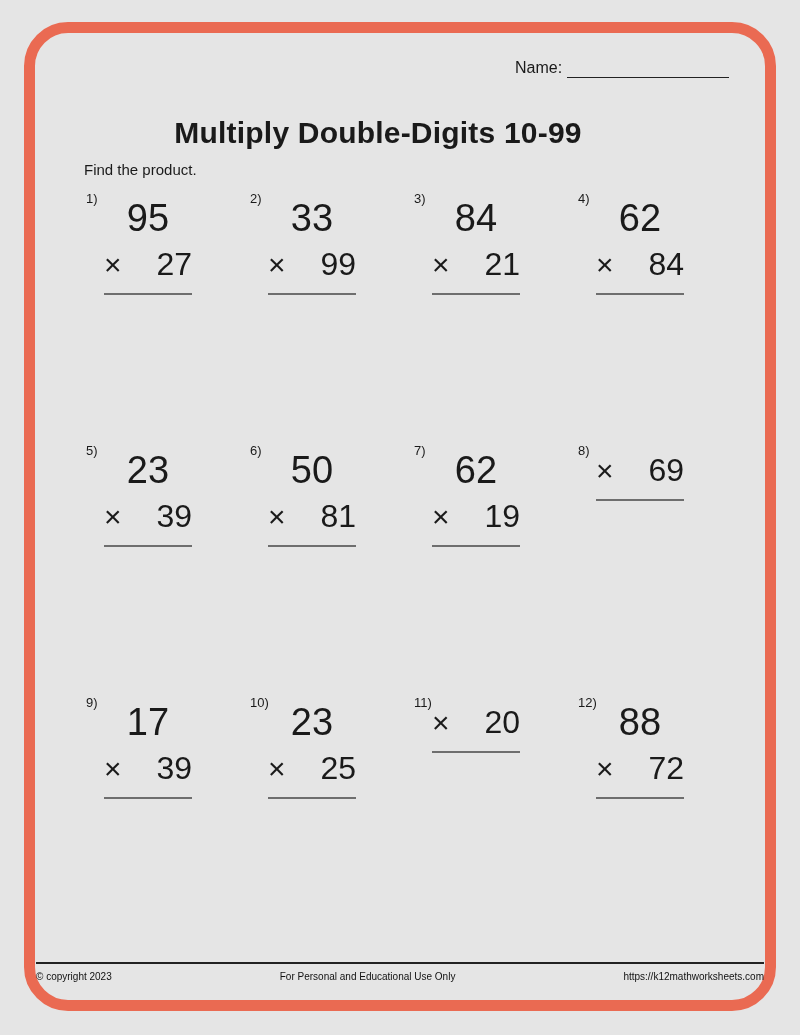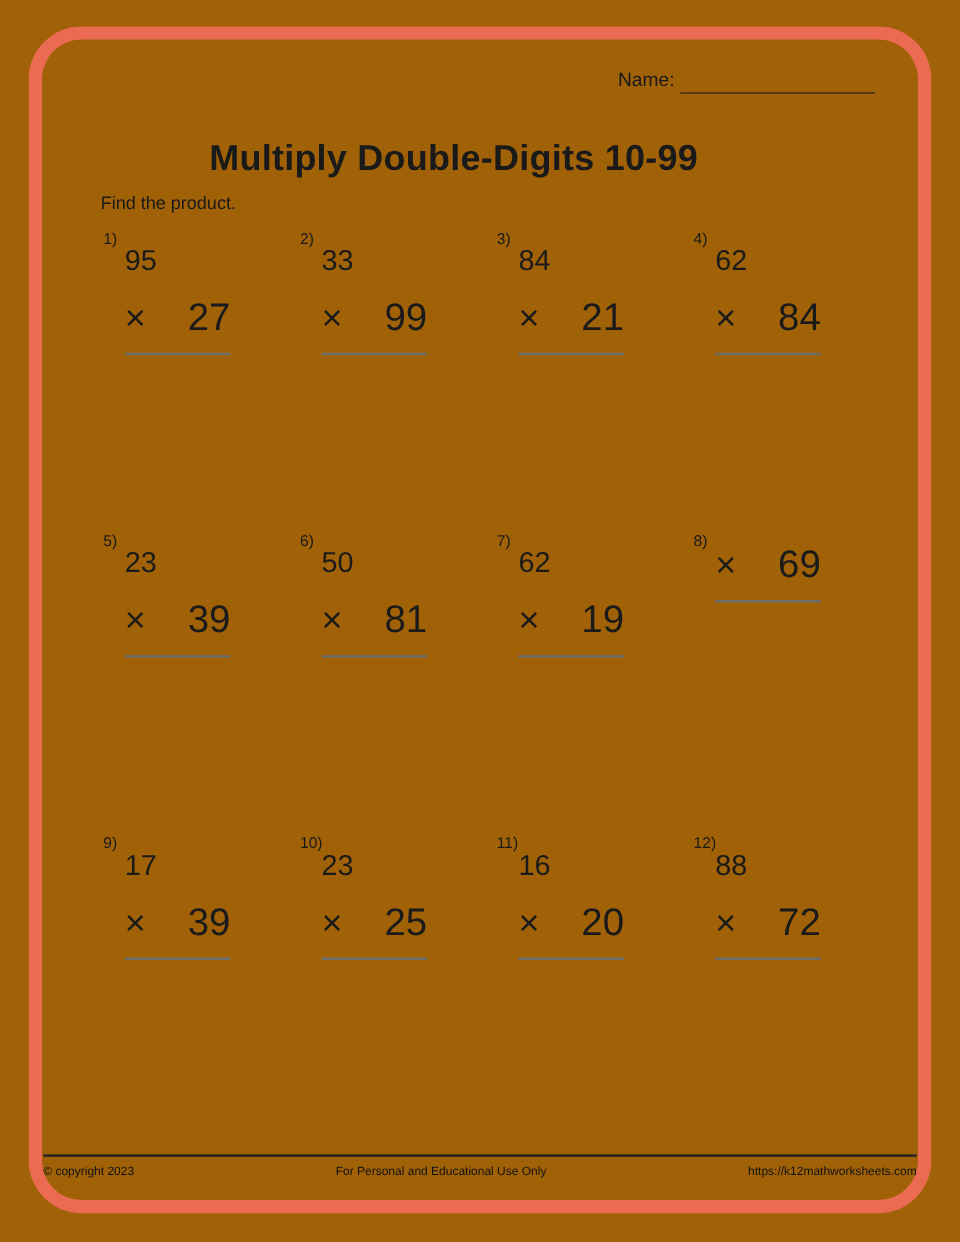--- a/index.html
+++ b/index.html
@@ -6,21 +6,21 @@
     margin: 0;
     padding: 0;
     background: #ffffff;
     font-family: "Liberation Sans", sans-serif;
     color: #1a1a1a;
   }
   .page {
     position: relative;
     width: 800px;
     height: 1035px;
-    background: #a16207;
+    background: #e5e5e5;
     overflow: hidden;
   }
   .border-frame {
     position: absolute;
     left: 24px;
     top: 22px;
     right: 24px;
     bottom: 24px;
     border: 11px solid #EA6A52;
     border-radius: 44px;
@@ -78,23 +78,23 @@
     color: #1a1a1a;
   }
   .p-body {
     margin-top: 7px;
     margin-left: 20px;
     width: 88px;
     padding-bottom: 5px;
     border-bottom: 2px solid #6e6e6e;
   }
   .p-top {
-    font-size: 24px;
+    font-size: 38px;
     line-height: 46px;
-    text-align: left;
+    text-align: center;
   }
   .p-bottom {
     font-size: 32px;
     line-height: 46px;
     display: flex;
     justify-content: space-between;
     align-items: baseline;
   }
   .p-op { font-size: 30px; }
   .footer {
@@ -225,21 +225,20 @@
           <div class="p-top">23</div>
           <div class="p-bottom">
             <span class="p-op">×</span>
             <span>25</span>
           </div>
         </div>
       </div>
       <div class="problem">
         <span class="p-label">11)</span>
         <div class="p-body">
-          <div class="p-top">16</div>
           <div class="p-bottom">
             <span class="p-op">×</span>
             <span>20</span>
           </div>
         </div>
       </div>
       <div class="problem">
         <span class="p-label">12)</span>
         <div class="p-body">
           <div class="p-top">88</div>

